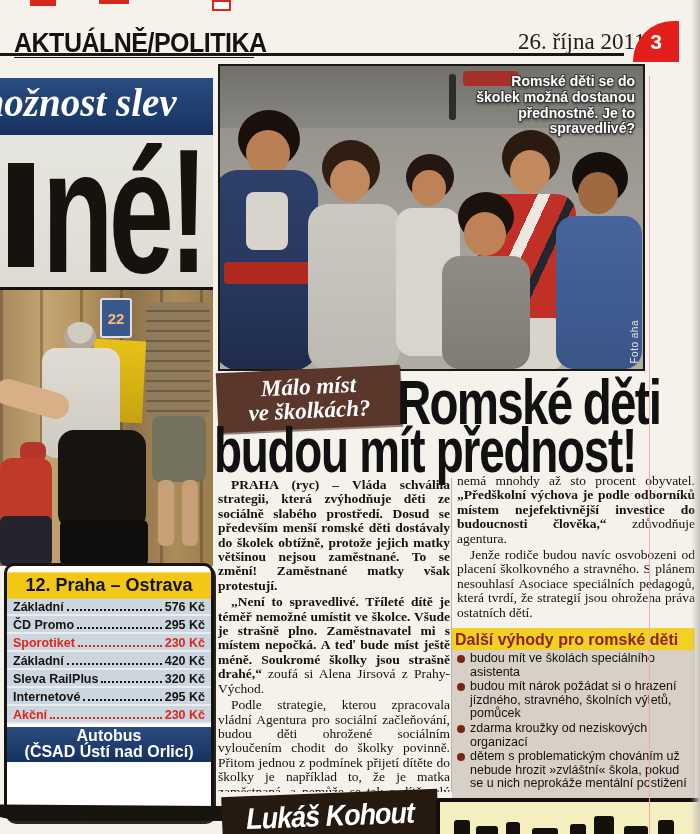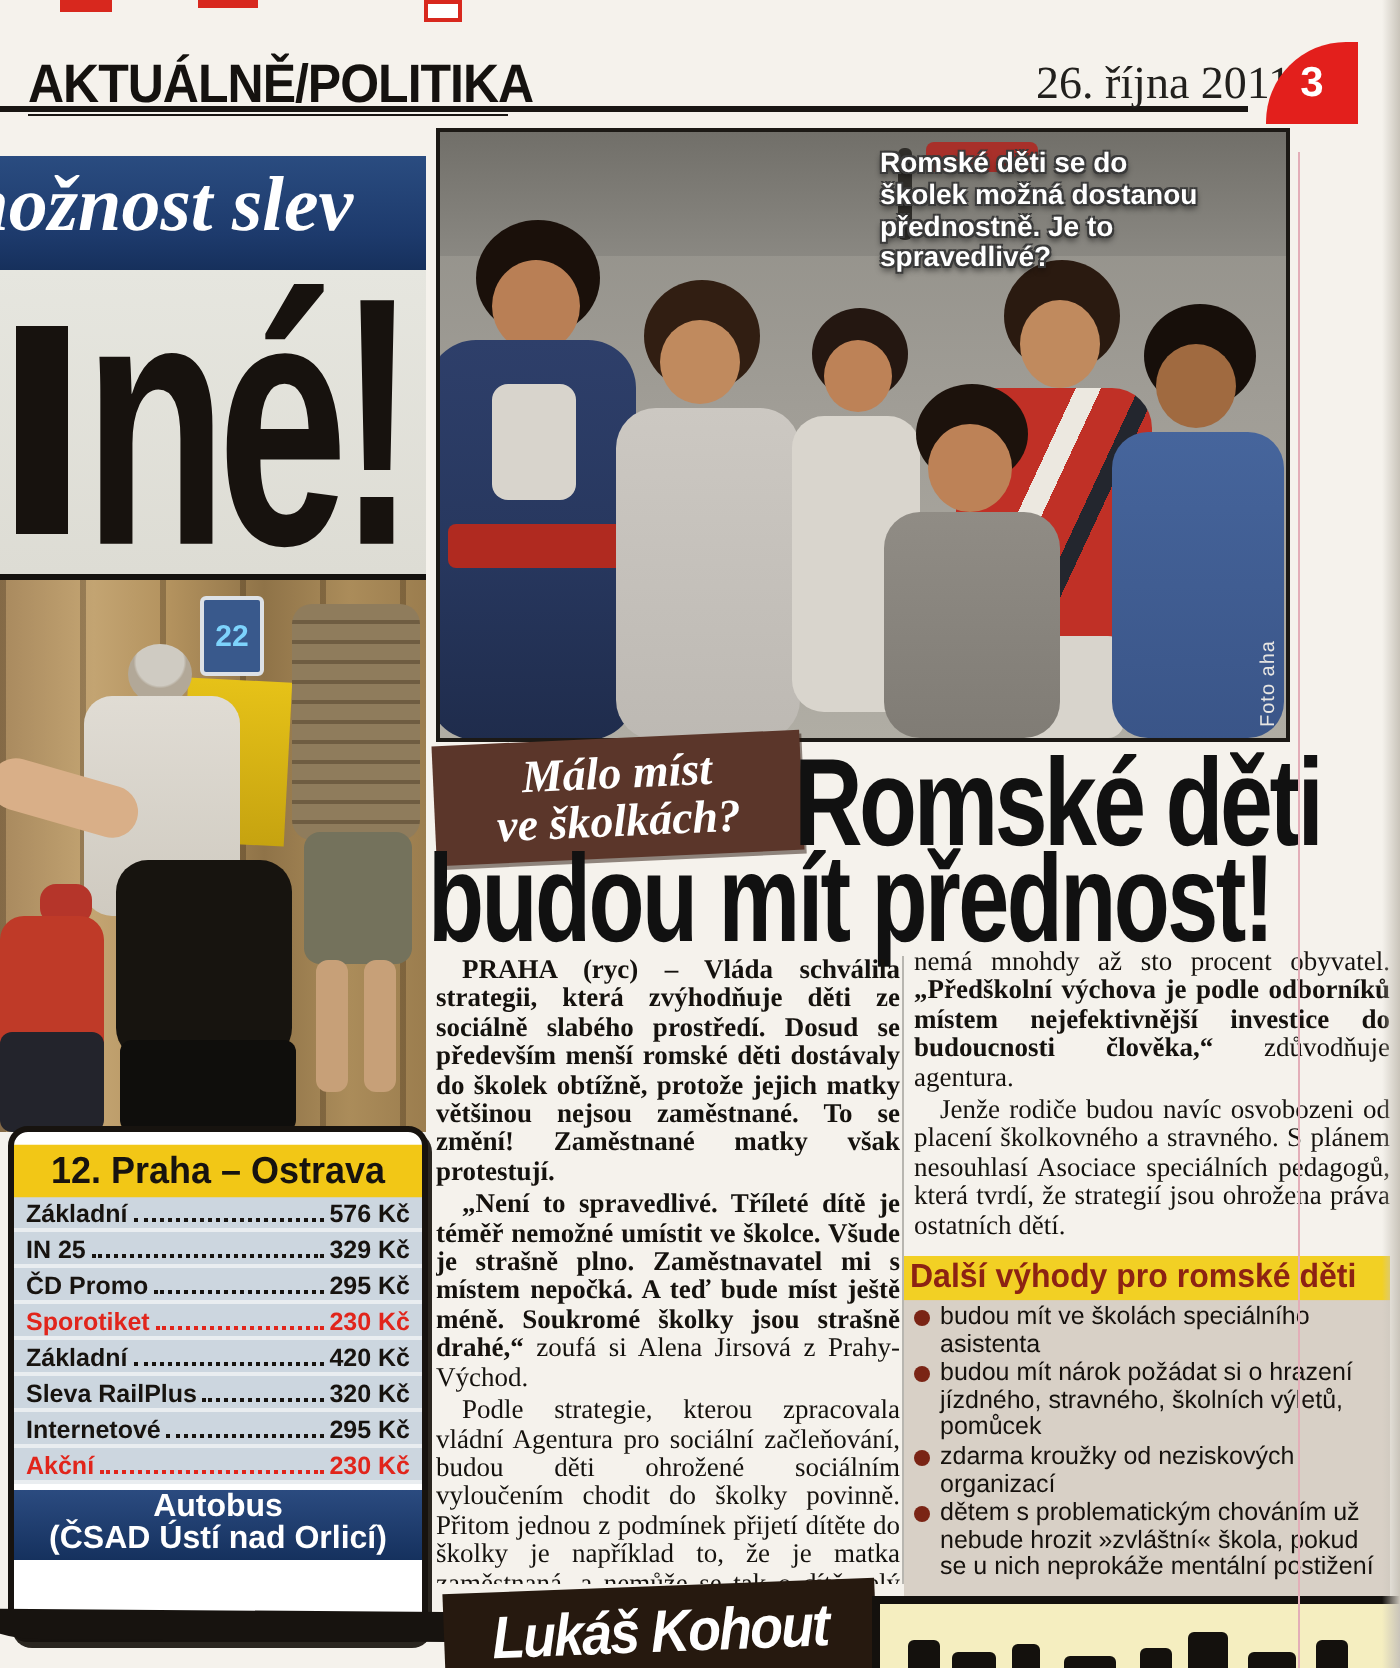--- a/index.html
+++ b/index.html
@@ -30,21 +30,21 @@
     background:linear-gradient(180deg,#e6e6df, #dddcd4);}
   .bigfrag-stem{position:absolute;left:8px;top:28px;width:26px;height:104px;background:#17120e;}
   .bigfrag{position:absolute;left:42px;top:-26px;font-size:150px;font-weight:bold;color:#17120e;
     letter-spacing:-6px;transform:scale(.78,1.18);transform-origin:left top;white-space:nowrap;}
 
   .left-photo{position:absolute;left:0;top:287px;width:213px;height:276px;overflow:hidden;
     border-top:3px solid #14110e;
     background:linear-gradient(90deg,#a8895e 0%,#c3a472 22%,#b3925e 40%,#8f7348 62%,#ab8c5a 82%,#9b7d4e 100%);}
   .wood{position:absolute;inset:0;background:repeating-linear-gradient(90deg,rgba(40,25,10,.28) 0 3px,transparent 3px 40px);}
   .sign22{position:absolute;left:100px;top:8px;width:28px;height:36px;background:#39598c;
-    border:2px solid #dde1e6;border-radius:3px;color:#7dd3fc;font-weight:bold;font-size:15px;
+    border:2px solid #dde1e6;border-radius:3px;color:#fdba74;font-weight:bold;font-size:15px;
     display:flex;align-items:center;justify-content:center;}
   .ysign{position:absolute;left:92px;top:50px;width:52px;height:82px;transform:rotate(3deg);
     background:linear-gradient(180deg,#e6c218,#c6a310);}
   .wp-head{position:absolute;left:64px;top:32px;width:32px;height:30px;border-radius:50%;
     background:radial-gradient(circle at 50% 30%,#cfcbc2 0 45%,#b2a898 50%);}
   .wp-body{position:absolute;left:42px;top:58px;width:78px;height:110px;border-radius:14px;
     background:linear-gradient(180deg,#e0dcd4,#cfcac0);}
   .plaid{position:absolute;left:146px;top:12px;width:64px;height:118px;border-radius:10px;
     background:repeating-linear-gradient(0deg,#8f7c5c 0 8px,#6f5d42 8px 10px),
                repeating-linear-gradient(90deg,rgba(255,255,255,.25) 0 2px,transparent 2px 10px);}
@@ -77,21 +77,21 @@
   
   .photo{position:absolute;left:218px;top:64px;width:423px;height:303px;border:2px solid #1c1915;
     overflow:hidden;background:linear-gradient(180deg,#8f8d86 0%,#a09d96 45%,#b0ada4 100%);}
   .photo-top{position:absolute;left:0;top:0;right:0;height:62px;
     background:linear-gradient(180deg,#716f69,#8a8882);}
   .redcar{position:absolute;left:243px;top:5px;width:56px;height:15px;background:#a8302a;border-radius:4px;}
   .pole-fig{position:absolute;left:229px;top:8px;width:7px;height:46px;background:#2f2d29;border-radius:3px;}
   .hair{position:absolute;border-radius:50%;}
   .face{position:absolute;border-radius:50%;}
   .kbody{position:absolute;}
-  .caption{position:absolute;right:8px;top:8px;width:195px;text-align:left;color:#fff;
+  .caption{position:absolute;right:8px;top:8px;width:195px;text-align:right;color:#fff;
     font-weight:bold;font-size:14px;line-height:1.13;white-space:pre-line;
     text-shadow:-1px -1px 0 #3a3a3a,1px -1px 0 #3a3a3a,-1px 1px 0 #3a3a3a,1px 1px 0 #3a3a3a,0 2px 3px rgba(0,0,0,.8);}
   .credit{position:absolute;right:3px;bottom:6px;color:#e8e6e2;font-size:10px;
     writing-mode:vertical-rl;transform:rotate(180deg);letter-spacing:.5px;}
 
   
   .kicker{position:absolute;left:217px;top:369px;width:184px;height:60px;background:#5b362a;
     transform:rotate(-2.6deg);display:flex;align-items:center;justify-content:center;
     box-shadow:1px 2px 0 rgba(40,20,10,.5);}
   .kicker span{color:#fff;font-family:"Liberation Serif",serif;font-style:italic;font-weight:bold;
@@ -176,25 +176,20 @@
   </div>
 
   <div class="price-table">
     <div class="pt-title">12. Praha – Ostrava</div>
 
     <div class="pt-body">
       <div class="trow">
         <span>Základní</span>
           <span class="dots"></span>
           <span>576 Kč</span>
-      </div>
-      <div class="trow">
-        <span>IN 25</span>
-          <span class="dots"></span>
-          <span>329 Kč</span>
       </div>
       <div class="trow">
         <span>ČD Promo</span>
           <span class="dots"></span>
           <span>295 Kč</span>
       </div>
       <div class="trow red">
         <span>Sporotiket</span>
           <span class="dots"></span>
           <span>230 Kč</span>

